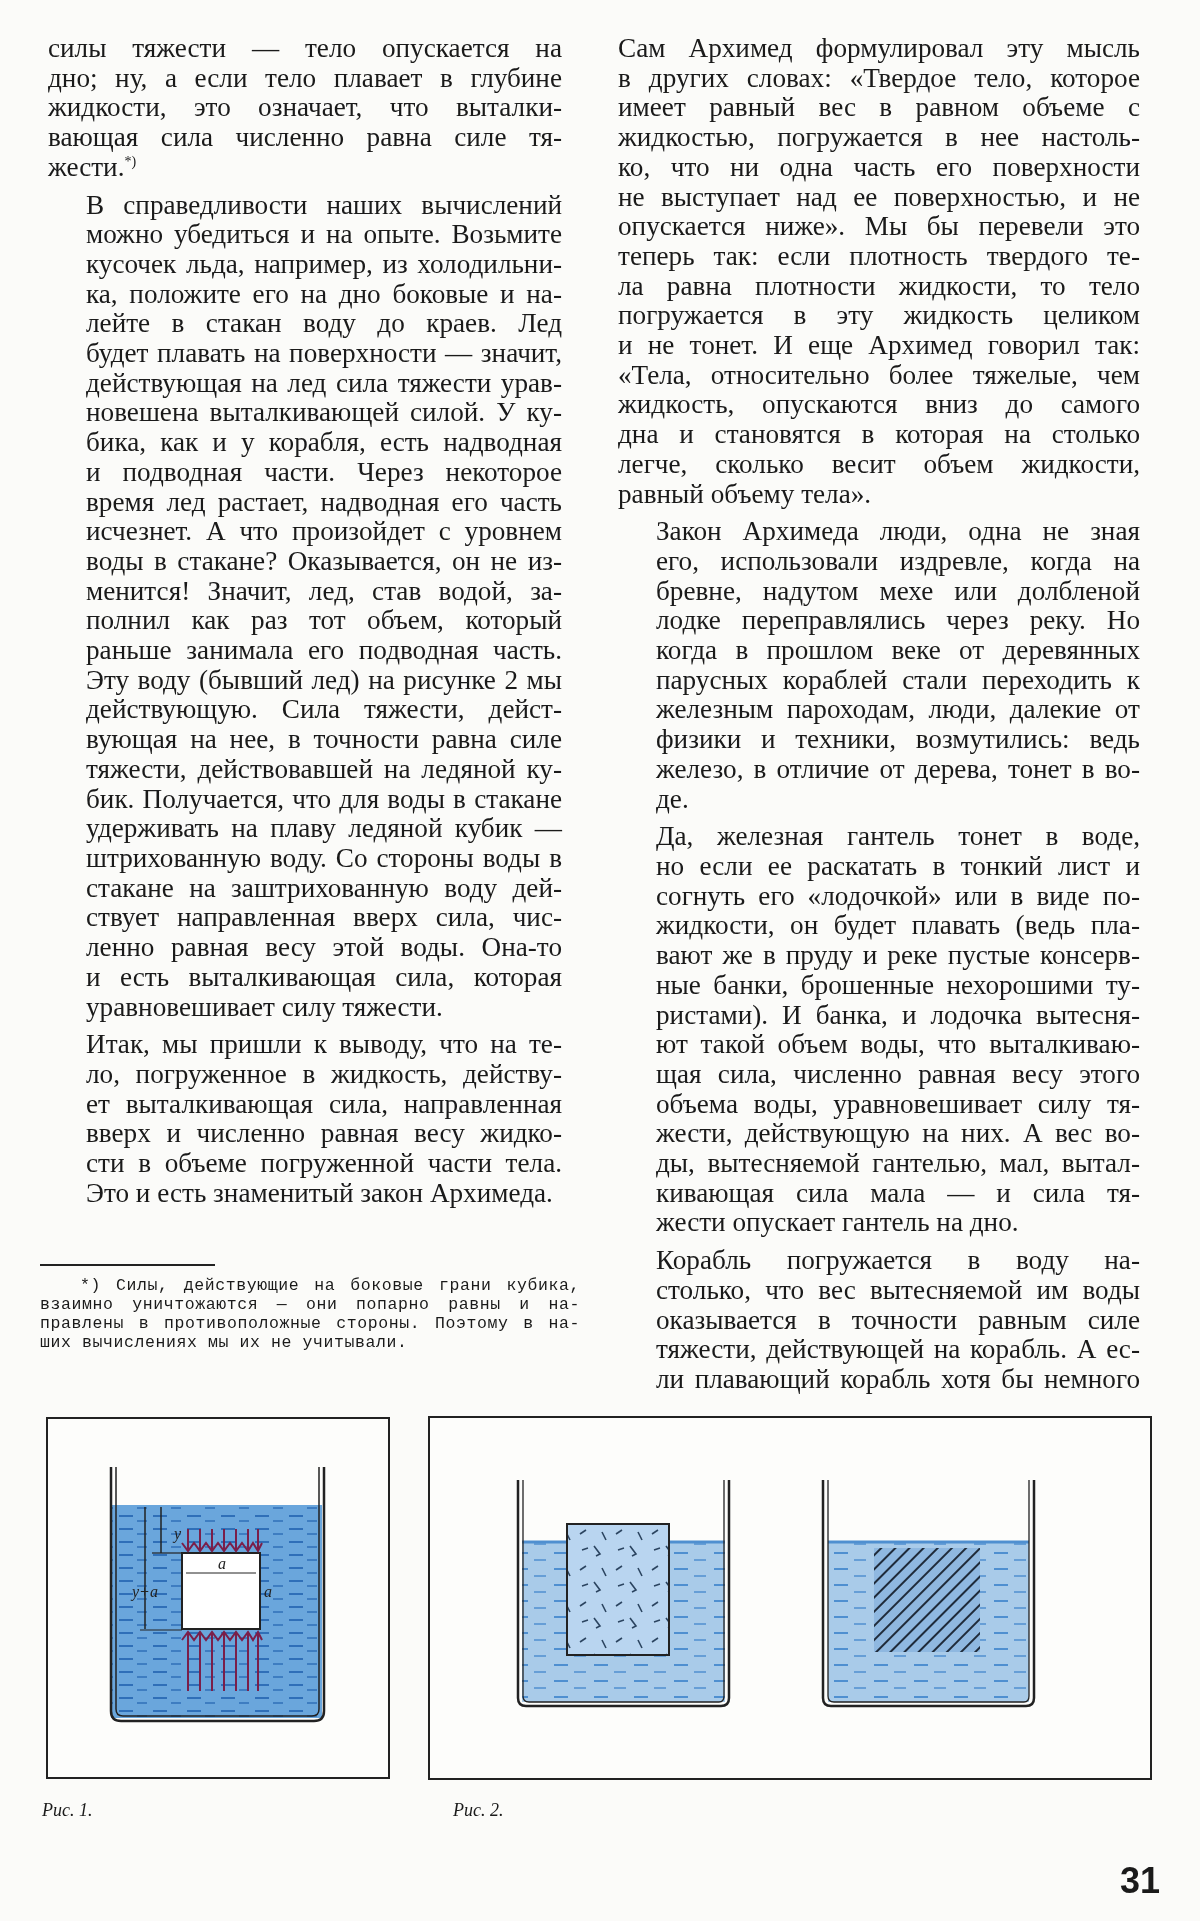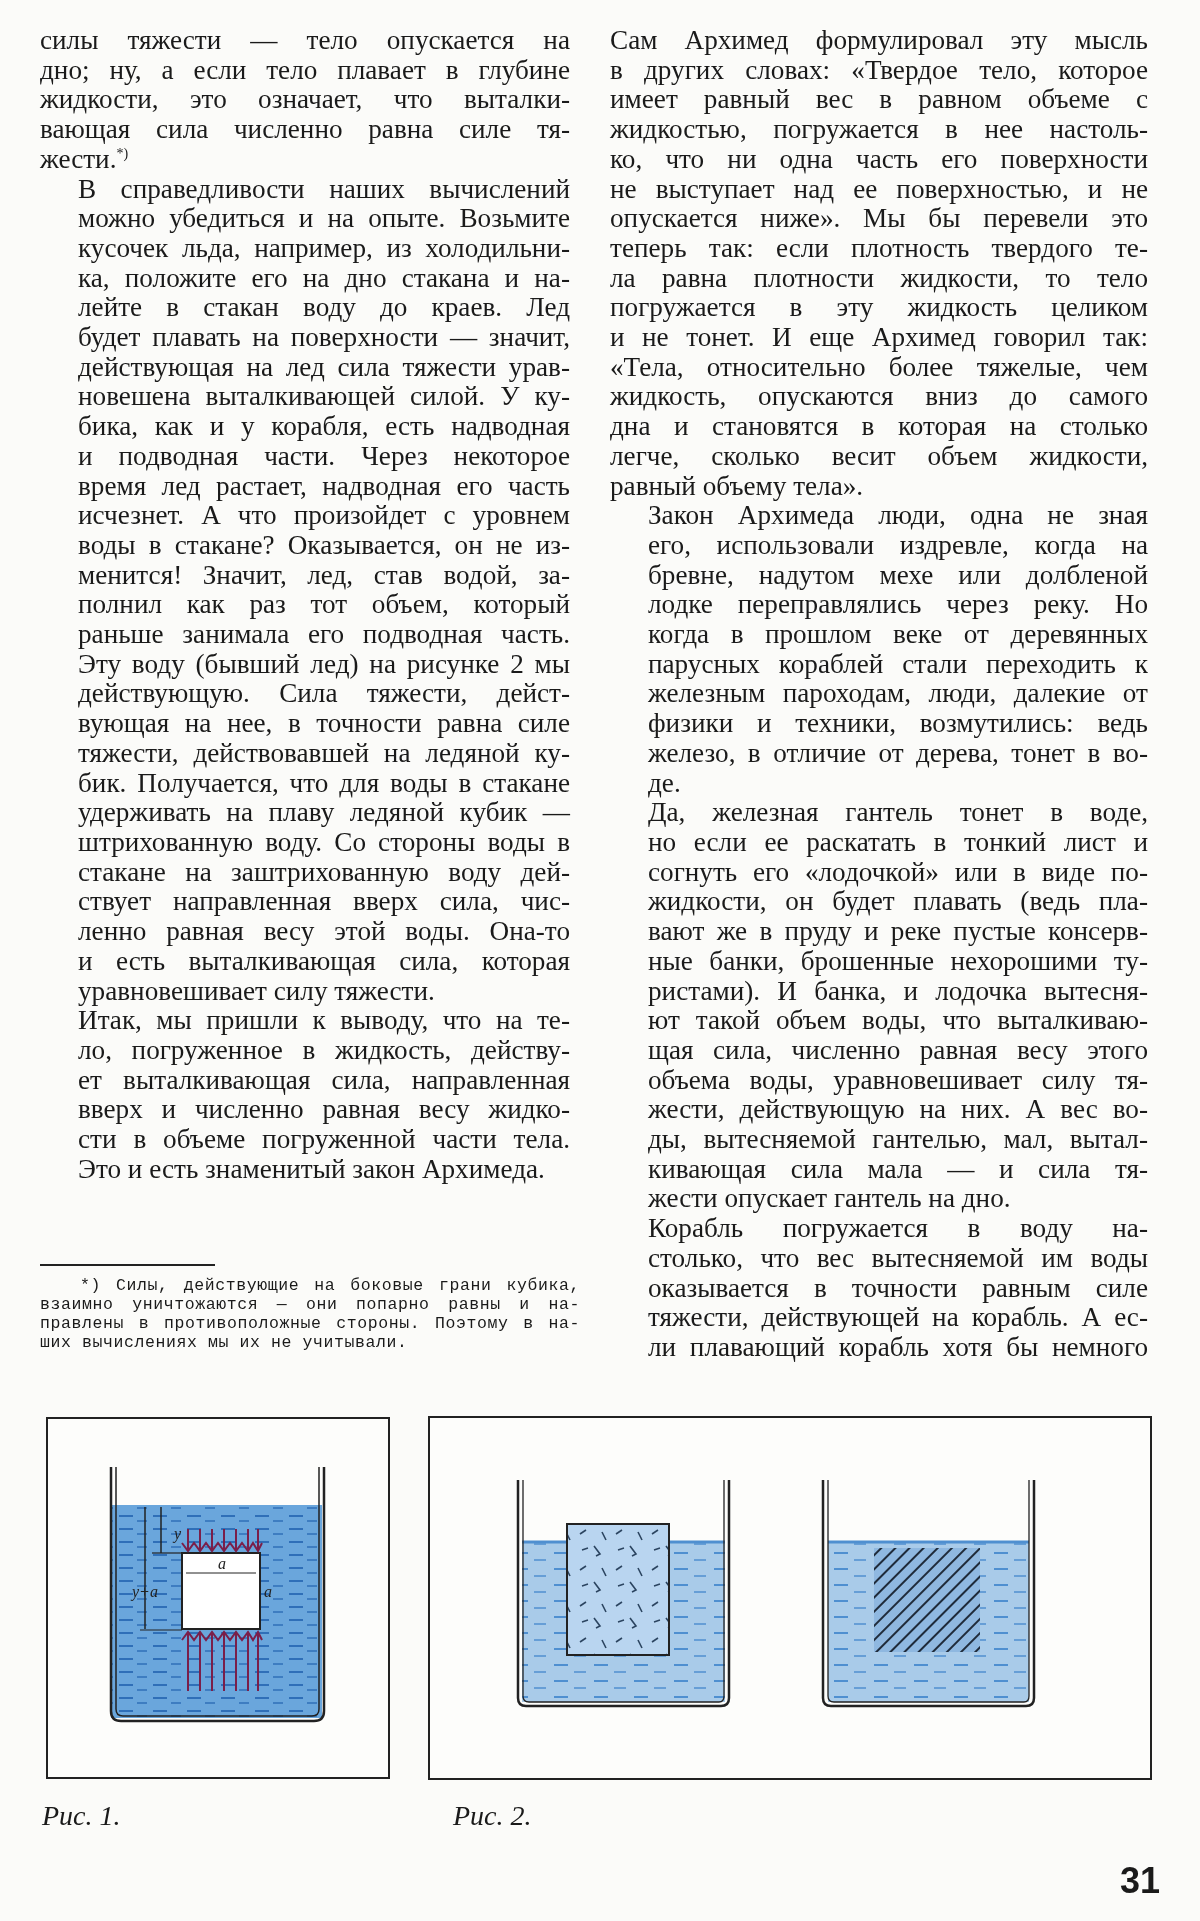--- a/index.html
+++ b/index.html
@@ -15,21 +15,21 @@
     position: absolute;
     top: 26px;
     width: 530px;
     font-size: 27.2px;
     line-height: 29.7px;
     text-align: justify;
     hyphens: manual;
   }
   .col-left { left: 40px; }
   .col-right { left: 610px; width: 538px; }
-  .col p { margin: 0; }
+  .col p { margin: 8px; }
   .col p.indent { text-indent: 38px; }
   .line { display: block; text-align: justify; text-align-last: justify; white-space: nowrap; }
   .line.last { text-align-last: left; }
   sup.fn { font-size: 14px; vertical-align: super; line-height: 0; }
 
   .footnote-rule {
     position: absolute; left: 40px; top: 1264px;
     width: 175px; height: 0; border-top: 2px solid #222;
   }
   .footnote {
@@ -43,21 +43,21 @@
   .figure-frame {
     position: absolute; border: 2px solid #222; background: #fdfdfb;
   }
   #fig1 { left: 46px; top: 1417px; width: 340px; height: 358px; }
   #fig2 { left: 428px; top: 1416px; width: 720px; height: 360px; }
   .figure-frame svg { position: absolute; left: 0; top: 0; }
 
   .caption {
     position: absolute; font-style: italic;
     font-family: "Liberation Serif", "DejaVu Serif", serif;
-    font-size: 28px; top: 1800px;
+    font-size: 18px; top: 1800px;
   }
   #cap1 { left: 42px; }
   #cap2 { left: 453px; }
 
   .page-number {
     position: absolute; right: 40px; top: 1860px;
     font-family: "Liberation Sans", "DejaVu Sans", sans-serif;
     font-weight: bold; font-size: 36px;
   }
 </style>
@@ -69,21 +69,21 @@
     <span class="line">силы тяжести — тело опускается на</span>
     <span class="line">дно; ну, а если тело плавает в глубине</span>
     <span class="line">жидкости, это означает, что выталки-</span>
     <span class="line">вающая сила численно равна силе тя-</span>
     <span class="line last"><span>жести.</span><sup class="fn">*)</sup></span>
   </p>
   <p class="indent" id="lp2">
       <span class="line">В справедливости наших вычислений</span>
       <span class="line">можно убедиться и на опыте. Возьмите</span>
       <span class="line">кусочек льда, например, из холодильни-</span>
-      <span class="line">ка, положите его на дно стакана и на-</span>
+      <span class="line">ка, положите его на дно боковые и на-</span>
       <span class="line">лейте в стакан воду до краев. Лед</span>
       <span class="line">будет плавать на поверхности — значит,</span>
       <span class="line">действующая на лед сила тяжести урав-</span>
       <span class="line">новешена выталкивающей силой. У ку-</span>
       <span class="line">бика, как и у корабля, есть надводная</span>
       <span class="line">и подводная части. Через некоторое</span>
       <span class="line">время лед растает, надводная его часть</span>
       <span class="line">исчезнет. А что произойдет с уровнем</span>
       <span class="line">воды в стакане? Оказывается, он не из-</span>
       <span class="line">менится! Значит, лед, став водой, за-</span>

